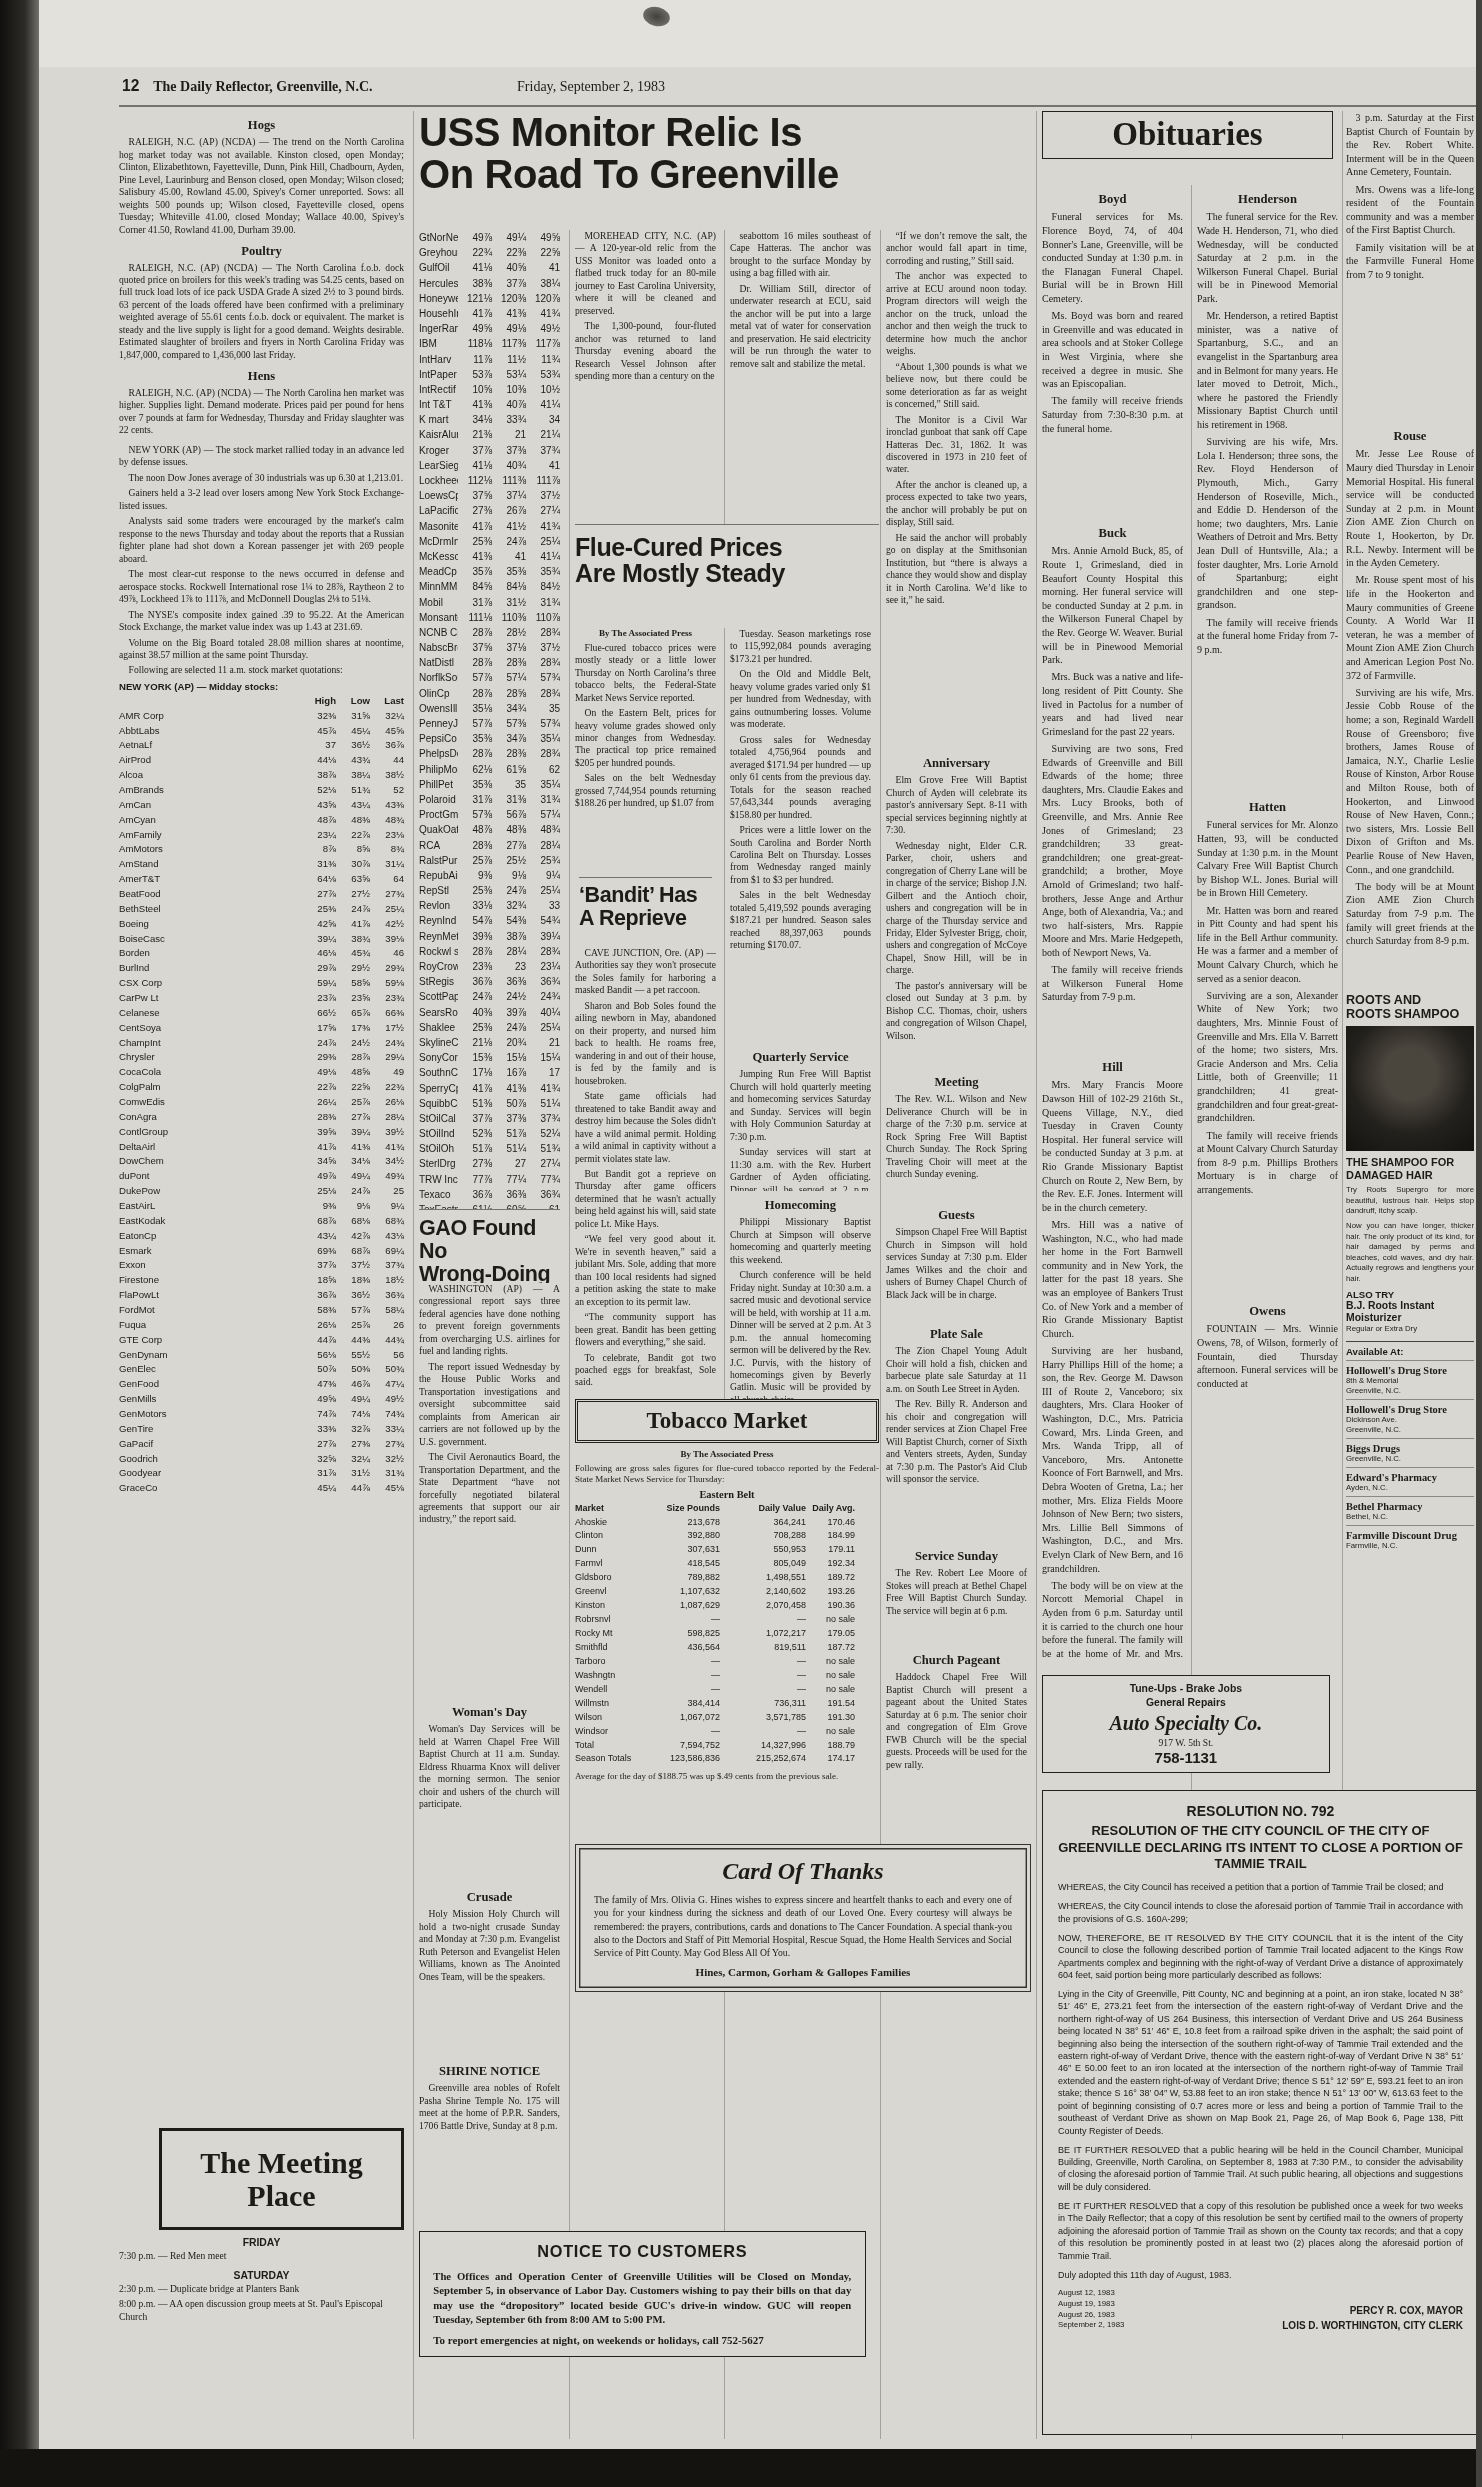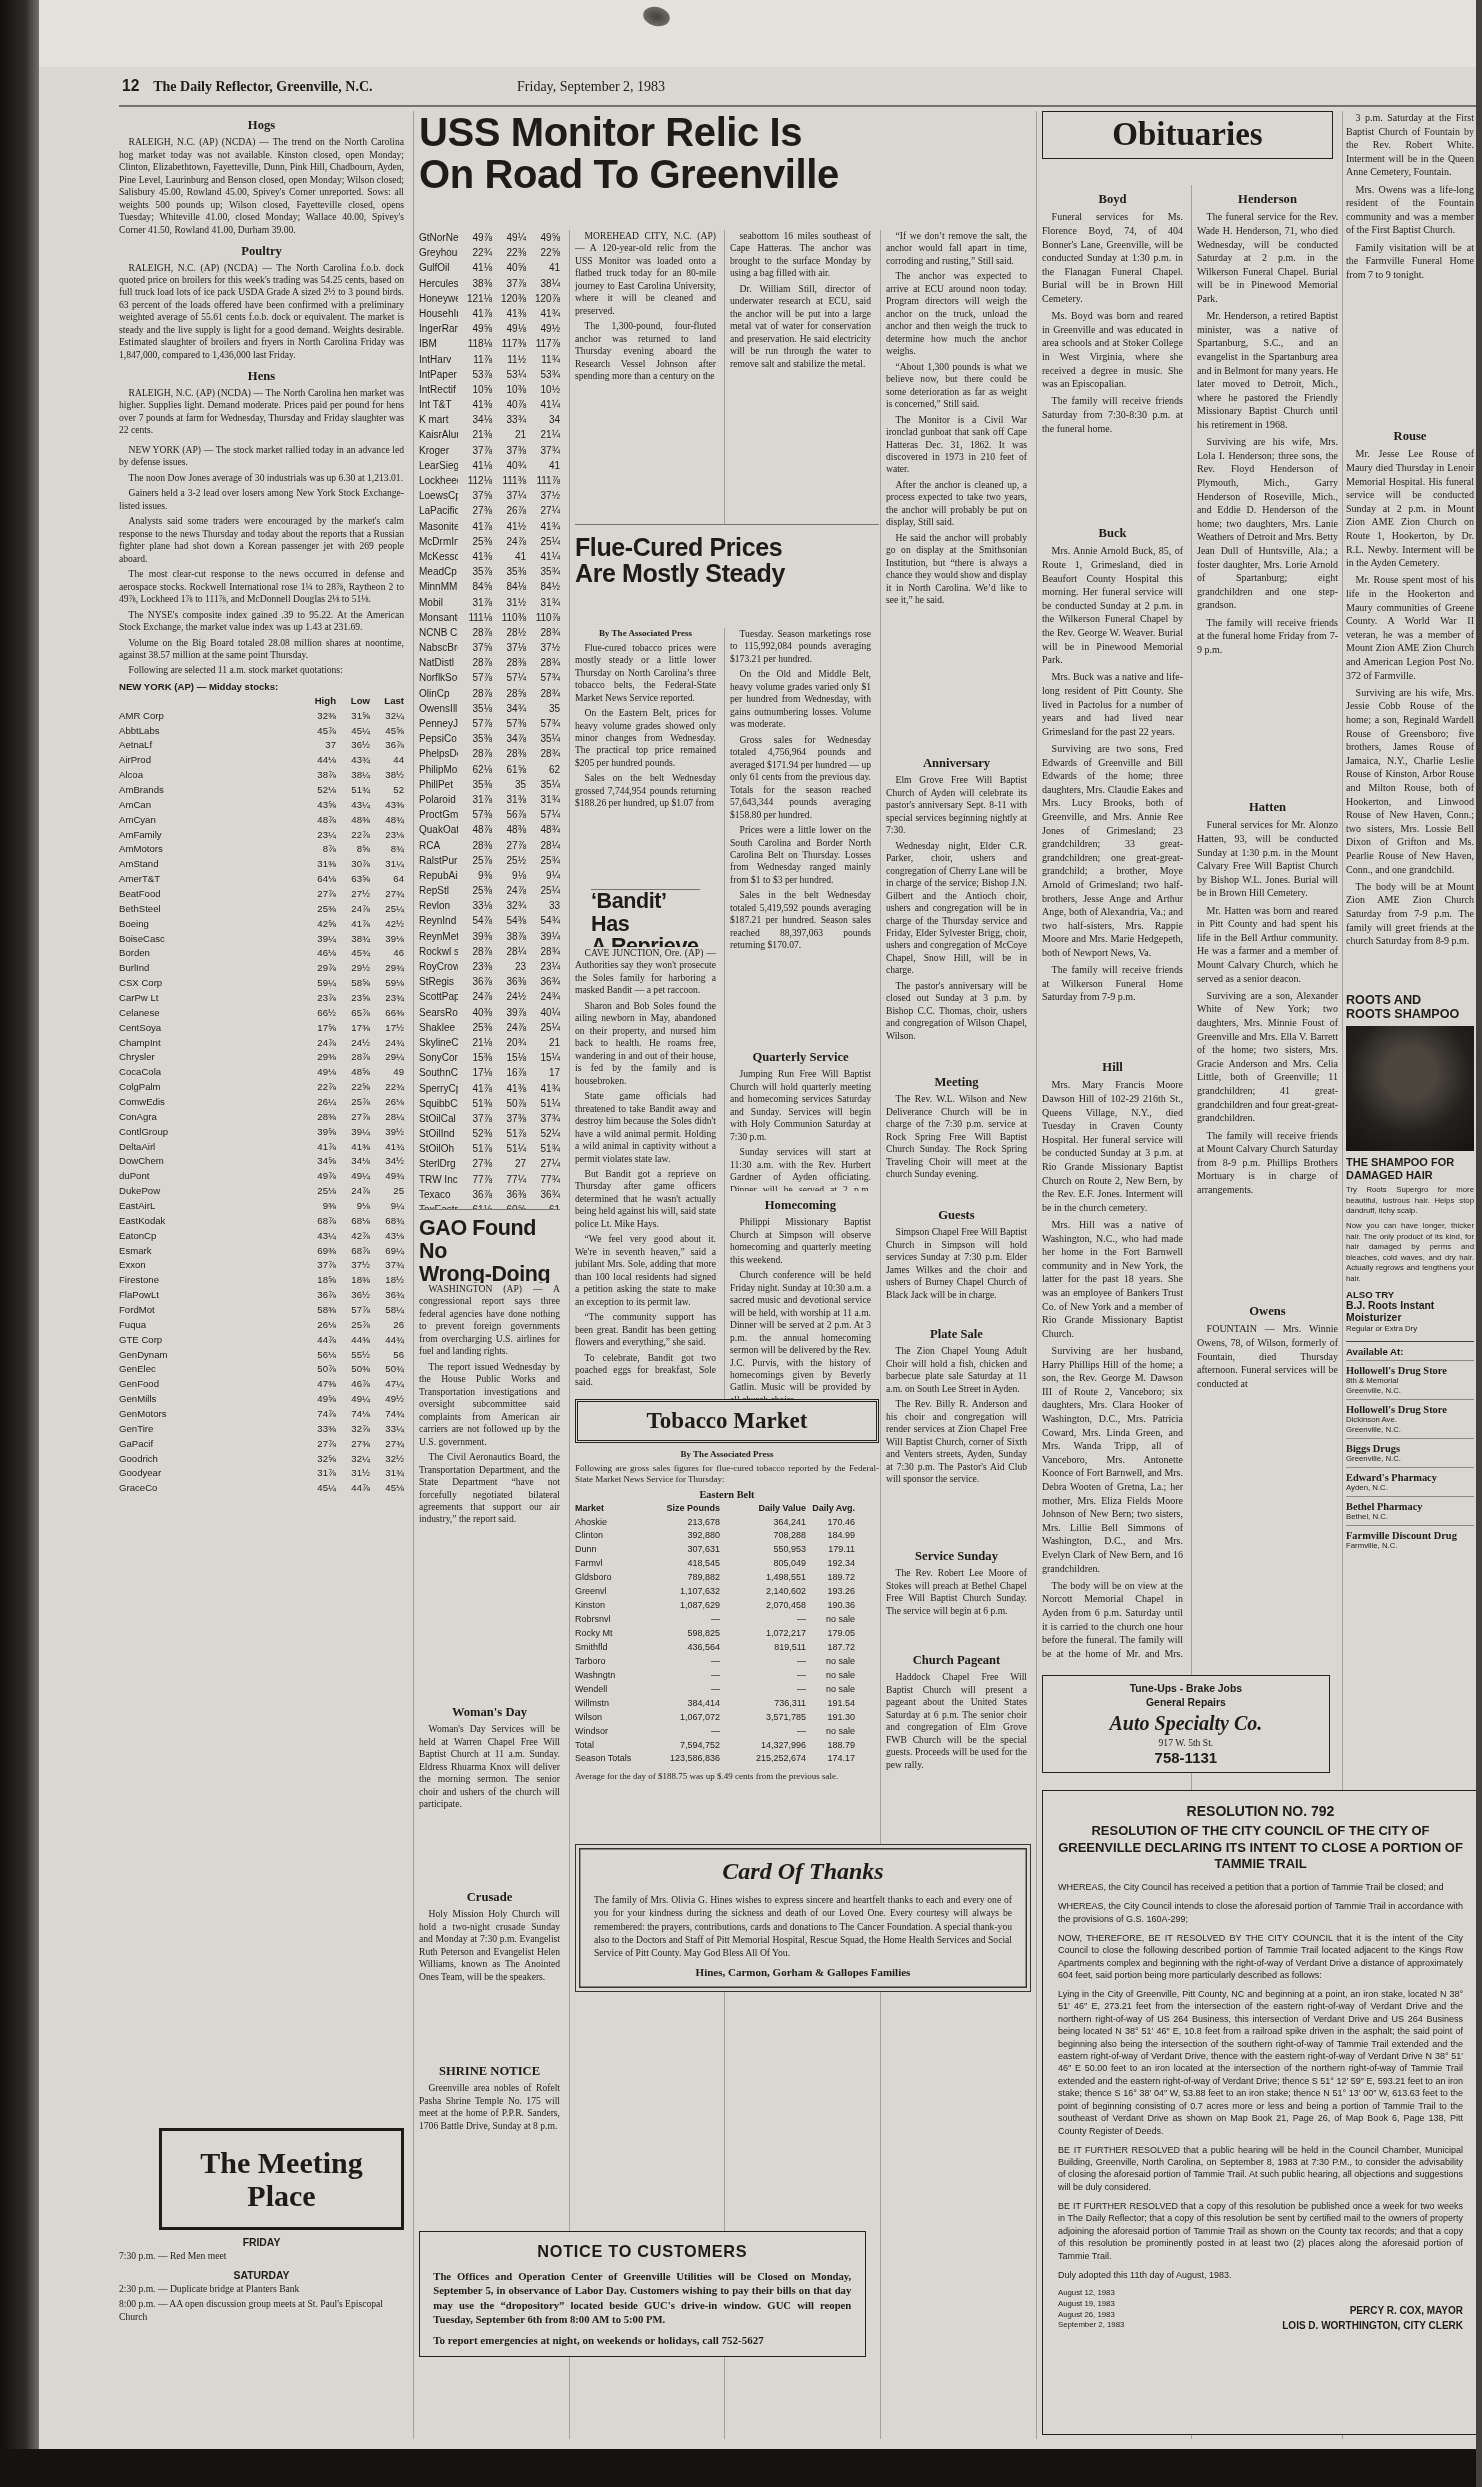--- a/index.html
+++ b/index.html
@@ -987,21 +987,21 @@
   </div>
   <div class="fixed" style="height:245px;">
     <div class="byline">By The Associated Press</div>
     <div class="art">
         <p>Flue-cured tobacco prices were mostly steady or a little lower Thursday on North Carolina’s three tobacco belts, the Federal-State Market News Service reported.</p>
         <p>On the Eastern Belt, prices for heavy volume grades showed only minor changes from Wednesday. The practical top price remained $205 per hundred pounds.</p>
         <p>Sales on the belt Wednesday grossed 7,744,954 pounds returning $188.26 per hundred, up $1.07 from</p>
       </div>
   </div>
   <div class="fixed" style="height:74px;">
-    <div class="hl hl-md" style="margin:16px;padding-top:0;"><span>‘Bandit’ Has</span><br><span>A Reprieve</span></div>
+    <div class="hl hl-md" style="margin:4px;padding-top:6px;"><span>‘Bandit’ Has</span><br><span>A Reprieve</span></div>
   </div>
   <div class="art fixed" style="height:452px;">
       <p>CAVE JUNCTION, Ore. (AP) — Authorities say they won't prosecute the Soles family for harboring a masked Bandit — a pet raccoon.</p>
       <p>Sharon and Bob Soles found the ailing newborn in May, abandoned on their property, and nursed him back to health. He roams free, wandering in and out of their house, is fed by the family and is housebroken.</p>
       <p>State game officials had threatened to take Bandit away and destroy him because the Soles didn't have a wild animal permit. Holding a wild animal in captivity without a permit violates state law.</p>
       <p>But Bandit got a reprieve on Thursday after game officers determined that he wasn't actually being held against his will, said state police Lt. Mike Hays.</p>
       <p>“We feel very good about it. We're in seventh heaven,” said a jubilant Mrs. Sole, adding that more than 100 local residents had signed a petition asking the state to make an exception to its permit law.</p>
       <p>“The community support has been great. Bandit has been getting flowers and everything,” she said.</p>
       <p>To celebrate, Bandit got two poached eggs for breakfast, Sole said.</p>
     </div>

